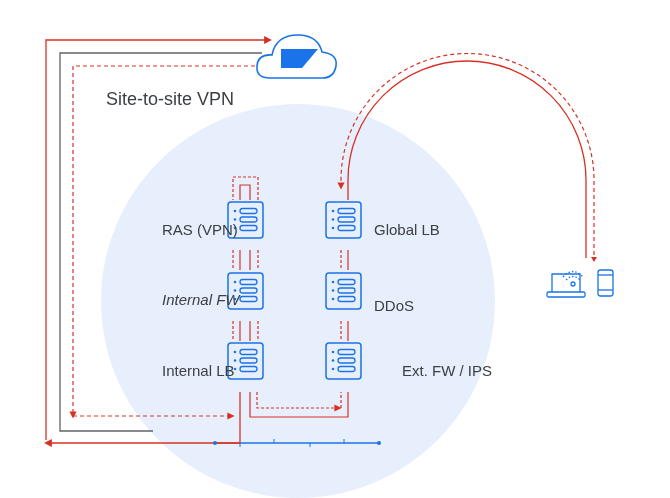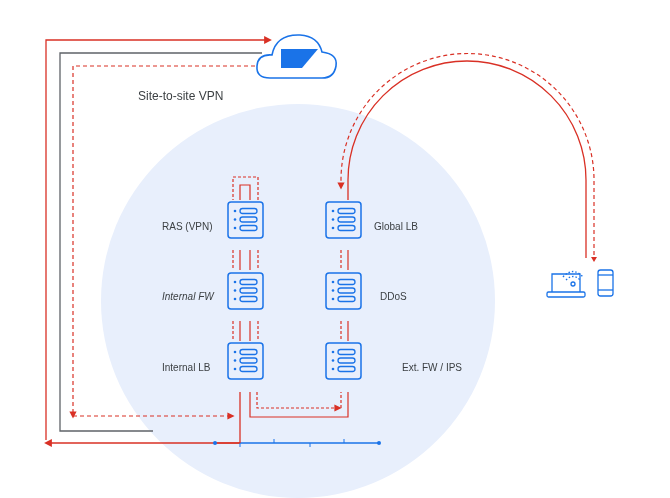--- a/index.html
+++ b/index.html
@@ -1,19 +1,19 @@
 <!DOCTYPE html>
 <html><head>
 <meta charset="utf-8">
 <style>
   html, body { margin:0; padding:0; background:#ffffff; }
   body { width:670px; height:498px; position:relative; overflow:hidden; font-family:"Liberation Sans", sans-serif; }
   svg { position:absolute; left:0; top:0; }
-  .lbl { position:absolute; font-size:10px; color:#3c4043; white-space:nowrap; }
-  .title { position:absolute; font-size:12px; color:#3c4043; white-space:nowrap;margin-left:32px; }
+  .lbl { position:absolute; font-size:15px; color:#3c4043; white-space:nowrap; }
+  .title { position:absolute; font-size:18px; color:#3c4043; white-space:nowrap; }
 </style>
 </head>
 <body>
 
 <svg width="670" height="498" viewBox="0 0 670 498">
   <defs>
     <marker id="arr" markerWidth="6" markerHeight="6" refX="3" refY="3" orient="auto">
       <path d="M0,0 L6,3 L0,6 Z" fill="#d93025"></path>
     </marker>
   </defs>
@@ -145,14 +145,14 @@
     <line x1="598" y1="290" x2="613" y2="290"></line>
   </g>
 </svg>
 
 <div class="title" style="left:106px;top:89px;">Site-to-site VPN</div>
 
 <div class="lbl" style="left:162px;top:221px;">RAS (VPN)</div>
 <div class="lbl" style="left:162px;top:291px;font-style:italic;">Internal FW</div>
 <div class="lbl" style="left:162px;top:362px;text-align:right;">Internal LB</div>
 <div class="lbl" style="left:374px;top:221px;text-align:right;">Global LB</div>
-<div class="lbl" style="left:374px;top:291px;margin-left:6px;">DDoS</div>
+<div class="lbl" style="left:374px;top:297px;">DDoS</div>
 <div class="lbl" style="left:374px;top:362px;padding-left:28px;">Ext. FW / IPS</div>
 
 </body></html>

